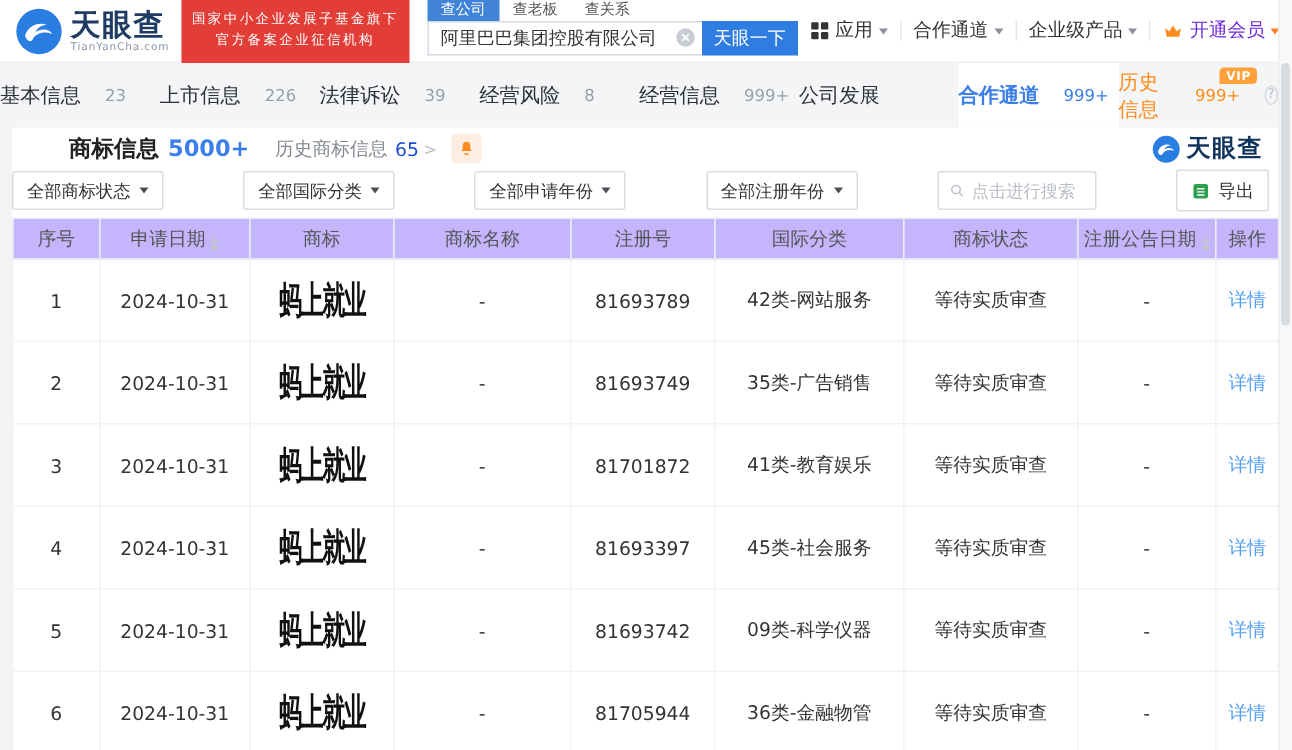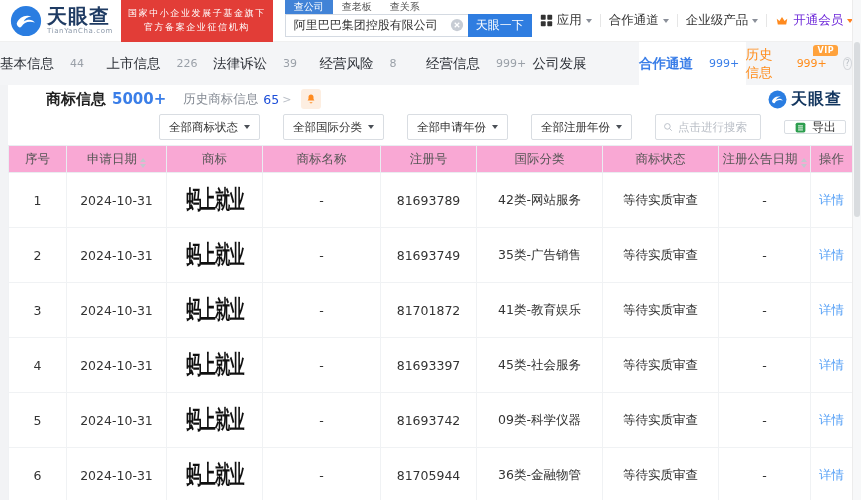--- a/index.html
+++ b/index.html
@@ -46,31 +46,31 @@
   .sec-title{font-size:15px;font-weight:bold;color:#222}
   .sec-count{color:#3a7ee8;font-weight:bold;font-size:15px;margin-left:6px}
   .hist{margin-left:17px;font-size:12.5px;color:#848a93;display:flex;align-items:center;cursor:pointer}
   .hist-count{color:#1d4ed8;margin:0 1px 0 5px}
   .hist-arrow{color:#b9bec6;font-size:11px;margin-left:2px}
   .bell-badge{margin-left:10px;width:20px;height:20px;background:#fdeee1;border-radius:3px;display:flex;align-items:center;justify-content:center;cursor:pointer}
   .watermark{margin-left:auto;display:flex;align-items:center;gap:4px}
   .watermark svg{width:19px;height:19px}
   .wm-text{font-size:16px;font-weight:bold;color:#12355e;letter-spacing:1px}
 
-  .filters{display:flex;align-items:center;justify-content:flex-end;gap:23px;height:26px;margin:4px 6px 5px 0}
+  .filters{display:flex;align-items:center;justify-content:space-between;gap:23px;height:26px;margin:4px 6px 5px 0}
   .dd{height:26px;border:1px solid #d9dde2;border-radius:2px;background:#fff;display:flex;align-items:center;padding:0 9px;font-size:11.5px;color:#333;cursor:pointer;font-family:inherit}
   .dd .caret{border-top-color:#4a4f56;margin-left:6px}
   .fsearch{height:26px;border:1px solid #d9dde2;border-radius:2px;display:flex;align-items:center;padding:0 7px;width:106px;gap:5px;background:#fff}
   .fsearch input{border:none;outline:none;width:100%;font-size:11.5px;color:#333;font-family:inherit}
   .fsearch input::placeholder{color:#b9bec6}
-  .export{height:14px;border:1px solid #d9dde2;border-radius:2px;display:flex;align-items:center;padding:0 9px;gap:5px;font-size:12px;color:#333;background:#fff;cursor:pointer;font-family:inherit}
+  .export{height:28px;border:1px solid #d9dde2;border-radius:2px;display:flex;align-items:center;padding:0 9px;gap:5px;font-size:12px;color:#333;background:#fff;cursor:pointer;font-family:inherit}
 
   
   table{border-collapse:collapse;table-layout:fixed;width:100%}
-  thead th{background:#f9a8d4;height:27px;font-size:12.5px;color:#555;font-weight:normal;border:1px solid #e9edf1}
+  thead th{background:#c4b5fd;height:27px;font-size:12.5px;color:#555;font-weight:normal;border:1px solid #e9edf1}
   tbody td{border:1px solid #f0f2f4;height:55px;text-align:center;font-size:12.5px;color:#333;overflow:hidden}
   .sort{display:inline-flex;flex-direction:column;gap:2px;margin-left:3px;vertical-align:1px}
   .sort i{width:0;height:0;border-left:3.5px solid transparent;border-right:3.5px solid transparent}
   .sort .up{border-bottom:4px solid #c2c7cd}
   .sort .dn{border-top:4px solid #c2c7cd}
   .mark{display:inline-block;font-weight:bold;color:#101010;font-size:21px;transform:scaleX(.72) scaleY(1.2);letter-spacing:-1px;cursor:pointer;white-space:nowrap}
   .detail-link{color:#549ff6;cursor:pointer}
 
   
   .scrollbar{position:absolute;top:0;right:0;width:9px;height:500px;background:#f7f8f9;border-left:1px solid #ececec}
@@ -142,21 +142,21 @@
       <span>开通会员</span>
         <span class="caret"></span>
     </span>
 
   </div>
 </div>
 
 <div class="navbar" id="nav-tabs">
     <div class="tab">
       <span>基本信息</span>
-      <span class="tab-count">44</span>
+      <span class="tab-count">23</span>
     </div>
     <div class="tab">
       <span>上市信息</span>
       <span class="tab-count">226</span>
     </div>
     <div class="tab">
       <span>法律诉讼</span>
       <span class="tab-count">39</span>
     </div>
     <div class="tab">

